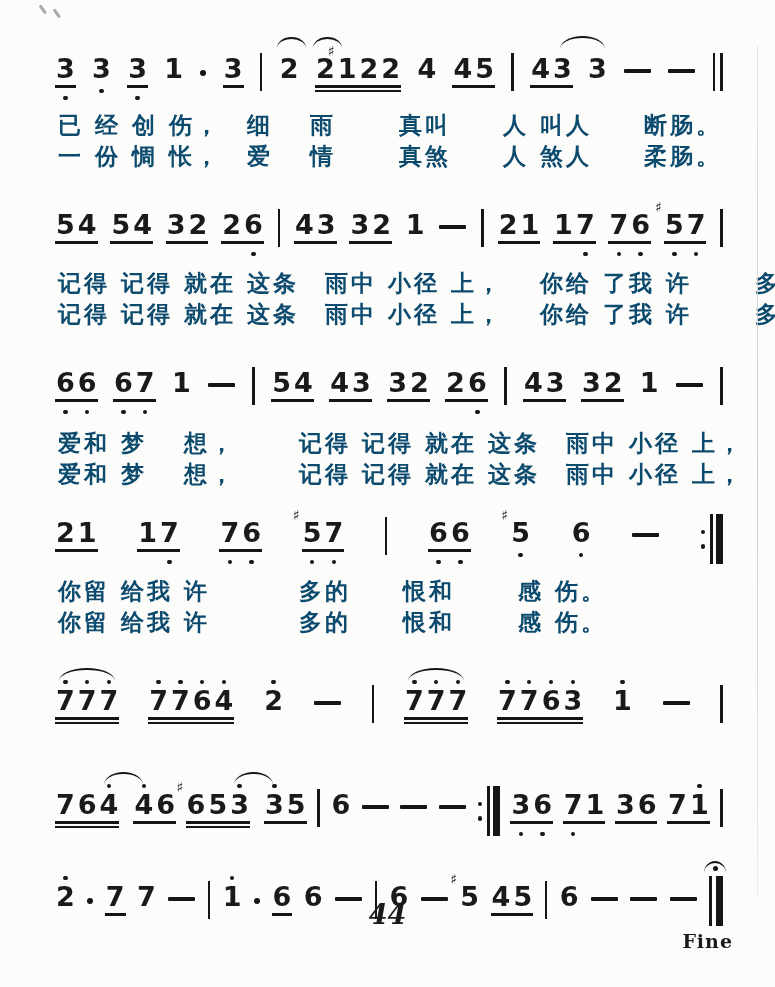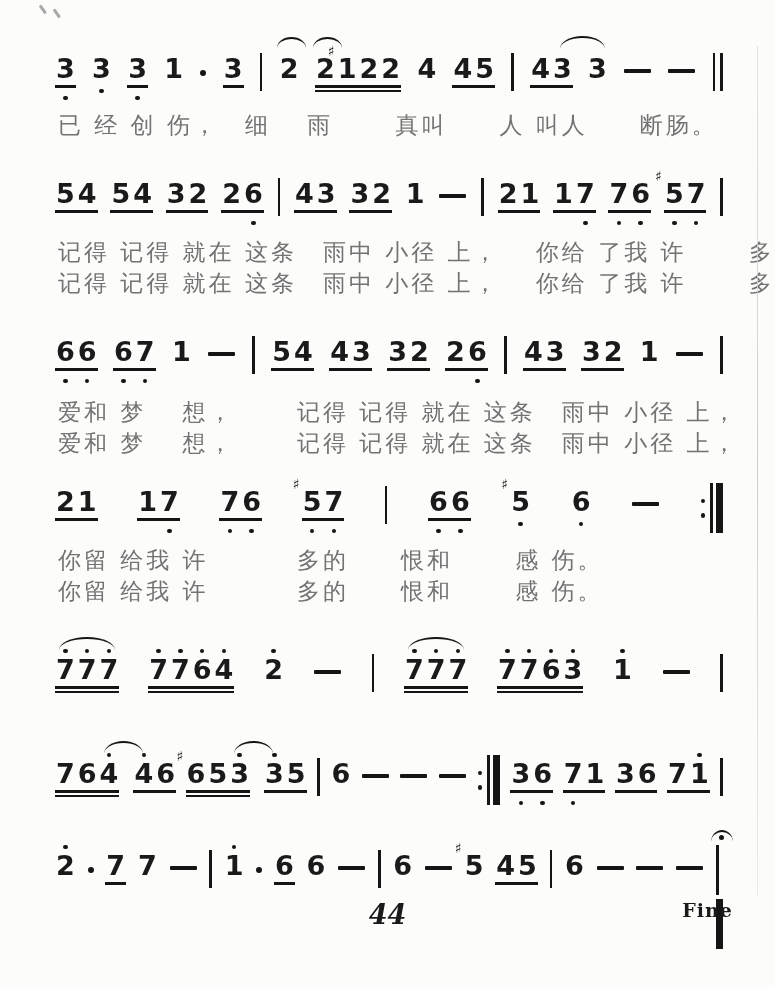--- a/index.html
+++ b/index.html
@@ -31,31 +31,31 @@
   
   .bar{width:2.6px;height:38px;background:#151515;margin-top:7px;flex:0 0 auto;}
   .bar.tall{height:50px;margin-top:0;}
   .bar.thick{width:7px;}
   .dbar{display:flex;gap:5px;margin-top:7px;}
   .dbar .bar{margin-top:0;}
   .dash{width:27px;height:3.6px;background:#151515;margin-top:23px;border-radius:1px;}
   .rdot{width:6px;height:6px;border-radius:50%;background:#151515;margin-top:24px;}
   .repend{display:flex;gap:3px;align-items:center;height:54px;margin-top:2px;}
   .rdots{display:flex;flex-direction:column;gap:10px;margin-right:2px;}
-  .finbar{position:relative;display:flex;gap:4px;margin-top:2px;flex-direction:column;}
+  .finbar{position:relative;display:flex;gap:4px;margin-top:2px;}
   .ferm{position:absolute;top:-15px;left:-5px;width:22px;height:10px;
         border-top:2.6px solid #151515;border-radius:50% 50% 0 0/100% 100% 0 0;}
   .fdot{position:absolute;left:50%;top:3px;margin-left:-2.5px;width:5px;height:5px;
         border-radius:50%;background:#151515;}
   .finelbl{position:absolute;top:54px;right:-10px;font-family:"DejaVu Serif",serif;
         font-weight:bold;font-size:19px;letter-spacing:1px;}
   
   .lyrics{margin-left:2px;}
-  .lyr{display:block;font-size:23px;font-weight:normal;letter-spacing:3px;line-height:31px;
-       white-space:pre;color:#737373;font-family:"DejaVu Sans",sans-serif;}
+  .lyr{display:block;font-size:23px;font-weight:bold;letter-spacing:3px;line-height:31px;
+       white-space:pre;color:#0c4a6e;font-family:"DejaVu Sans",sans-serif;}
   
   .footer{position:absolute;left:0;right:0;top:899px;text-align:center;}
   .pagenum{font-family:"DejaVu Serif",serif;font-style:italic;font-weight:bold;font-size:27px;}
   .scan-edge{position:absolute;right:17px;top:46px;height:850px;width:1.5px;
         background:linear-gradient(#dedede,#c6c6c6,#e8e8e8);opacity:.85;}
   .scan-mark{position:absolute;background:#a8a8a8;width:10px;height:2.5px;border-radius:1px;}
   .m1{left:38px;top:8px;transform:rotate(55deg);}
   .m2{left:52px;top:12px;transform:rotate(55deg);}
 </style>
 </head>
@@ -183,20 +183,21 @@
         </span>
         <span class="dash"></span>
         <span class="dash"></span>
         <span class="dbar">
           <span class="bar"></span>
           <span class="bar"></span>
         </span>
       </div>
       <div class="lyrics" style="margin-bottom: 30px;">
         <span class="lyr">已 经 创 伤，　细　 雨　　 真叫　　人 叫人　　断肠。</span>
+        <span class="lyr">一 份 惆 怅，　爱　 情　　 真煞　　人 煞人　　柔肠。</span>
       </div>
       <div class="mline" style="margin-bottom: 8px;">
         <span class="grp beamed">
           <span class="note">
             <span class="hi"></span>
             <span class="digit">5</span>
             <span class="lo"></span>
           </span>
           <span class="note">
             <span class="hi"></span>

